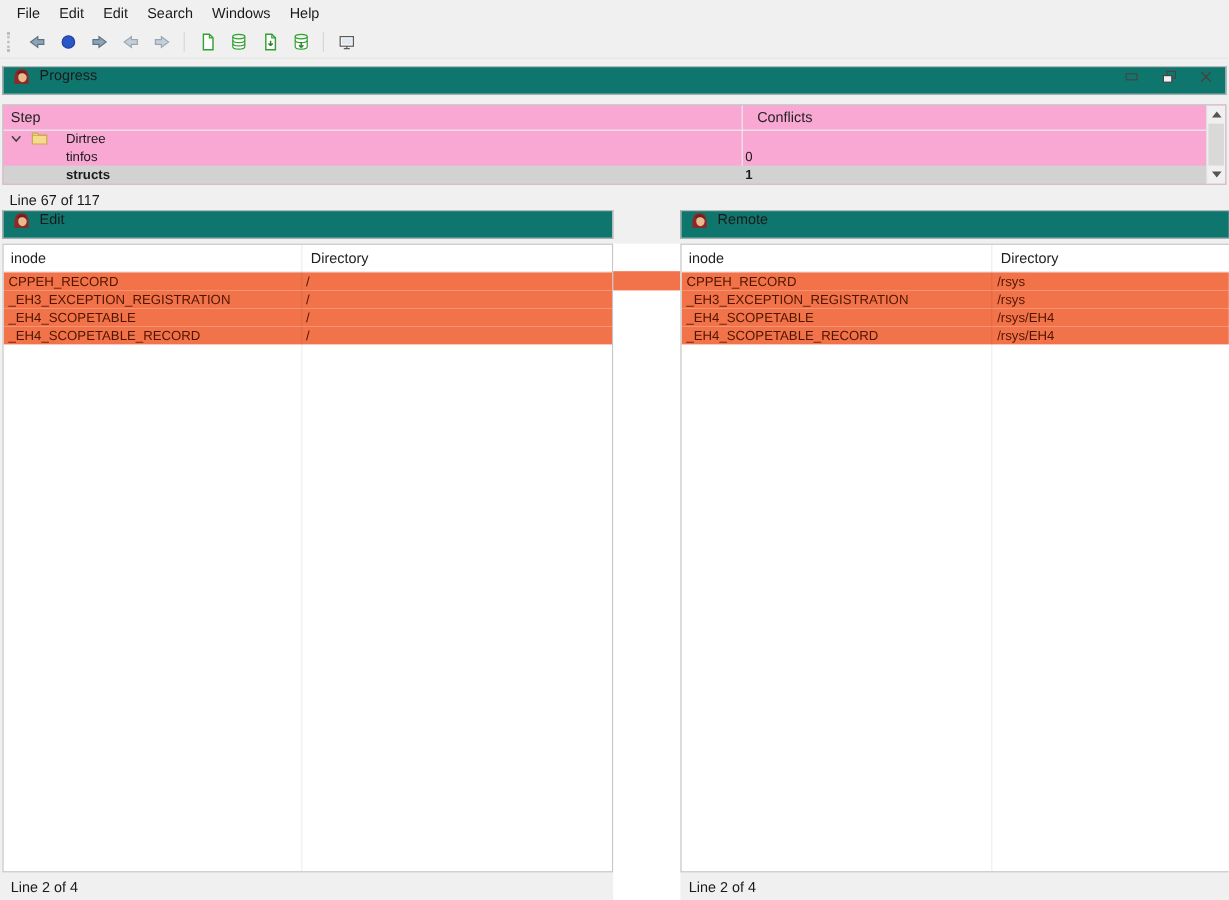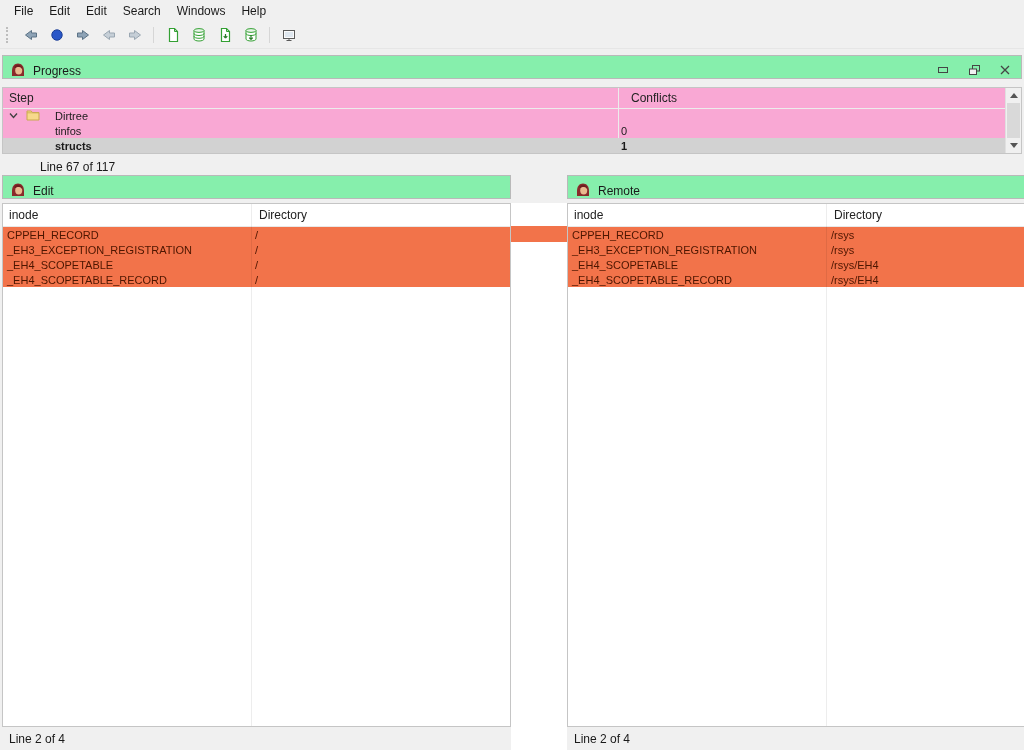--- a/index.html
+++ b/index.html
@@ -19,21 +19,21 @@
   
   .toolbar { position: absolute; top: 22px; left: 0; right: 0; height: 26px;
              display: flex; align-items: center; padding-left: 6px; gap: 3px;
              border-bottom: 1px solid #e6e6e6; }
   .grip { width: 2px; height: 16px; border-left: 2px dotted #bdbdbd; margin-right: 6px; }
   .tbtn { width: 23px; height: 21px; display: flex; align-items: center; justify-content: center; border-radius: 2px; }
   .tsep { width: 1px; height: 16px; background: #d6d6d6; margin: 0 4px; }
 
   
   .titlebar { height: 24px; box-sizing: border-box; border: 1px solid #b9b9b9;
-              background: #86efac; display: flex; align-items: flex-end; padding: 0 7px; }
+              background: #0f766e; display: flex; align-items: flex-start; padding: 0 7px; }
   .tlabel { margin-left: 7px; }
   .win-buttons { margin-left: auto; display: flex; align-items: center; gap: 13px; }
   .win-btn { width: 18px; height: 16px; display: flex; align-items: center; justify-content: center; }
 
   
   .progress-window { position: absolute; left: 2px; top: 55px; width: 1020px; }
   .progress-table { margin-top: 8px; position: relative; height: 67px; background: #f9a8d4;
                     border: 1px solid #c5c5c5; box-sizing: border-box; }
   .pt-colline { position: absolute; left: 615px; top: 0; bottom: 0; width: 1px; background: #ececec; }
   .pt-header { height: 20px; border-bottom: 1px solid #ececec; position: relative;
@@ -50,21 +50,21 @@
 
   .vscroll { position: absolute; right: 0; top: 0; bottom: 0; width: 16px;
              background: #f0f0f0; border-left: 1px solid #e0e0e0; box-sizing: border-box; }
   .vs-btn { position: absolute; left: 0; right: 0; height: 15px;
             display: flex; align-items: center; justify-content: center; }
   .vs-up { top: 0; } .vs-down { bottom: 0; }
   .tri-up { width: 0; height: 0; border-left: 4px solid transparent; border-right: 4px solid transparent; border-bottom: 5px solid #555; }
   .tri-down { width: 0; height: 0; border-left: 4px solid transparent; border-right: 4px solid transparent; border-top: 5px solid #555; }
   .vs-thumb { position: absolute; left: 1px; right: 1px; top: 15px; bottom: 15px; background: #d9d9d9; }
 
-  .progress-status { margin-top: 5px; height: 16px; display: flex; align-items: center; padding-left: 6px; margin-left: 32px; }
+  .progress-status { margin-top: 5px; height: 16px; display: flex; align-items: center; padding-left: 6px; }
 
   
   .panel { position: absolute; top: 175px; bottom: 0; }
   .panel-local { left: 2px; width: 509px; }
   .panel-remote { left: 567px; width: 479px; }
   .panel-table { position: absolute; top: 28px; left: 0; right: 0; bottom: 23px;
                  background: #fff; border: 1px solid #c5c5c5; box-sizing: border-box; overflow: hidden; }
   .t-header { height: 22px; border-bottom: 1px solid #e8e8e8; position: relative;
               display: flex; align-items: center; color: #222; }
   .h-inode { padding-left: 6px; }

